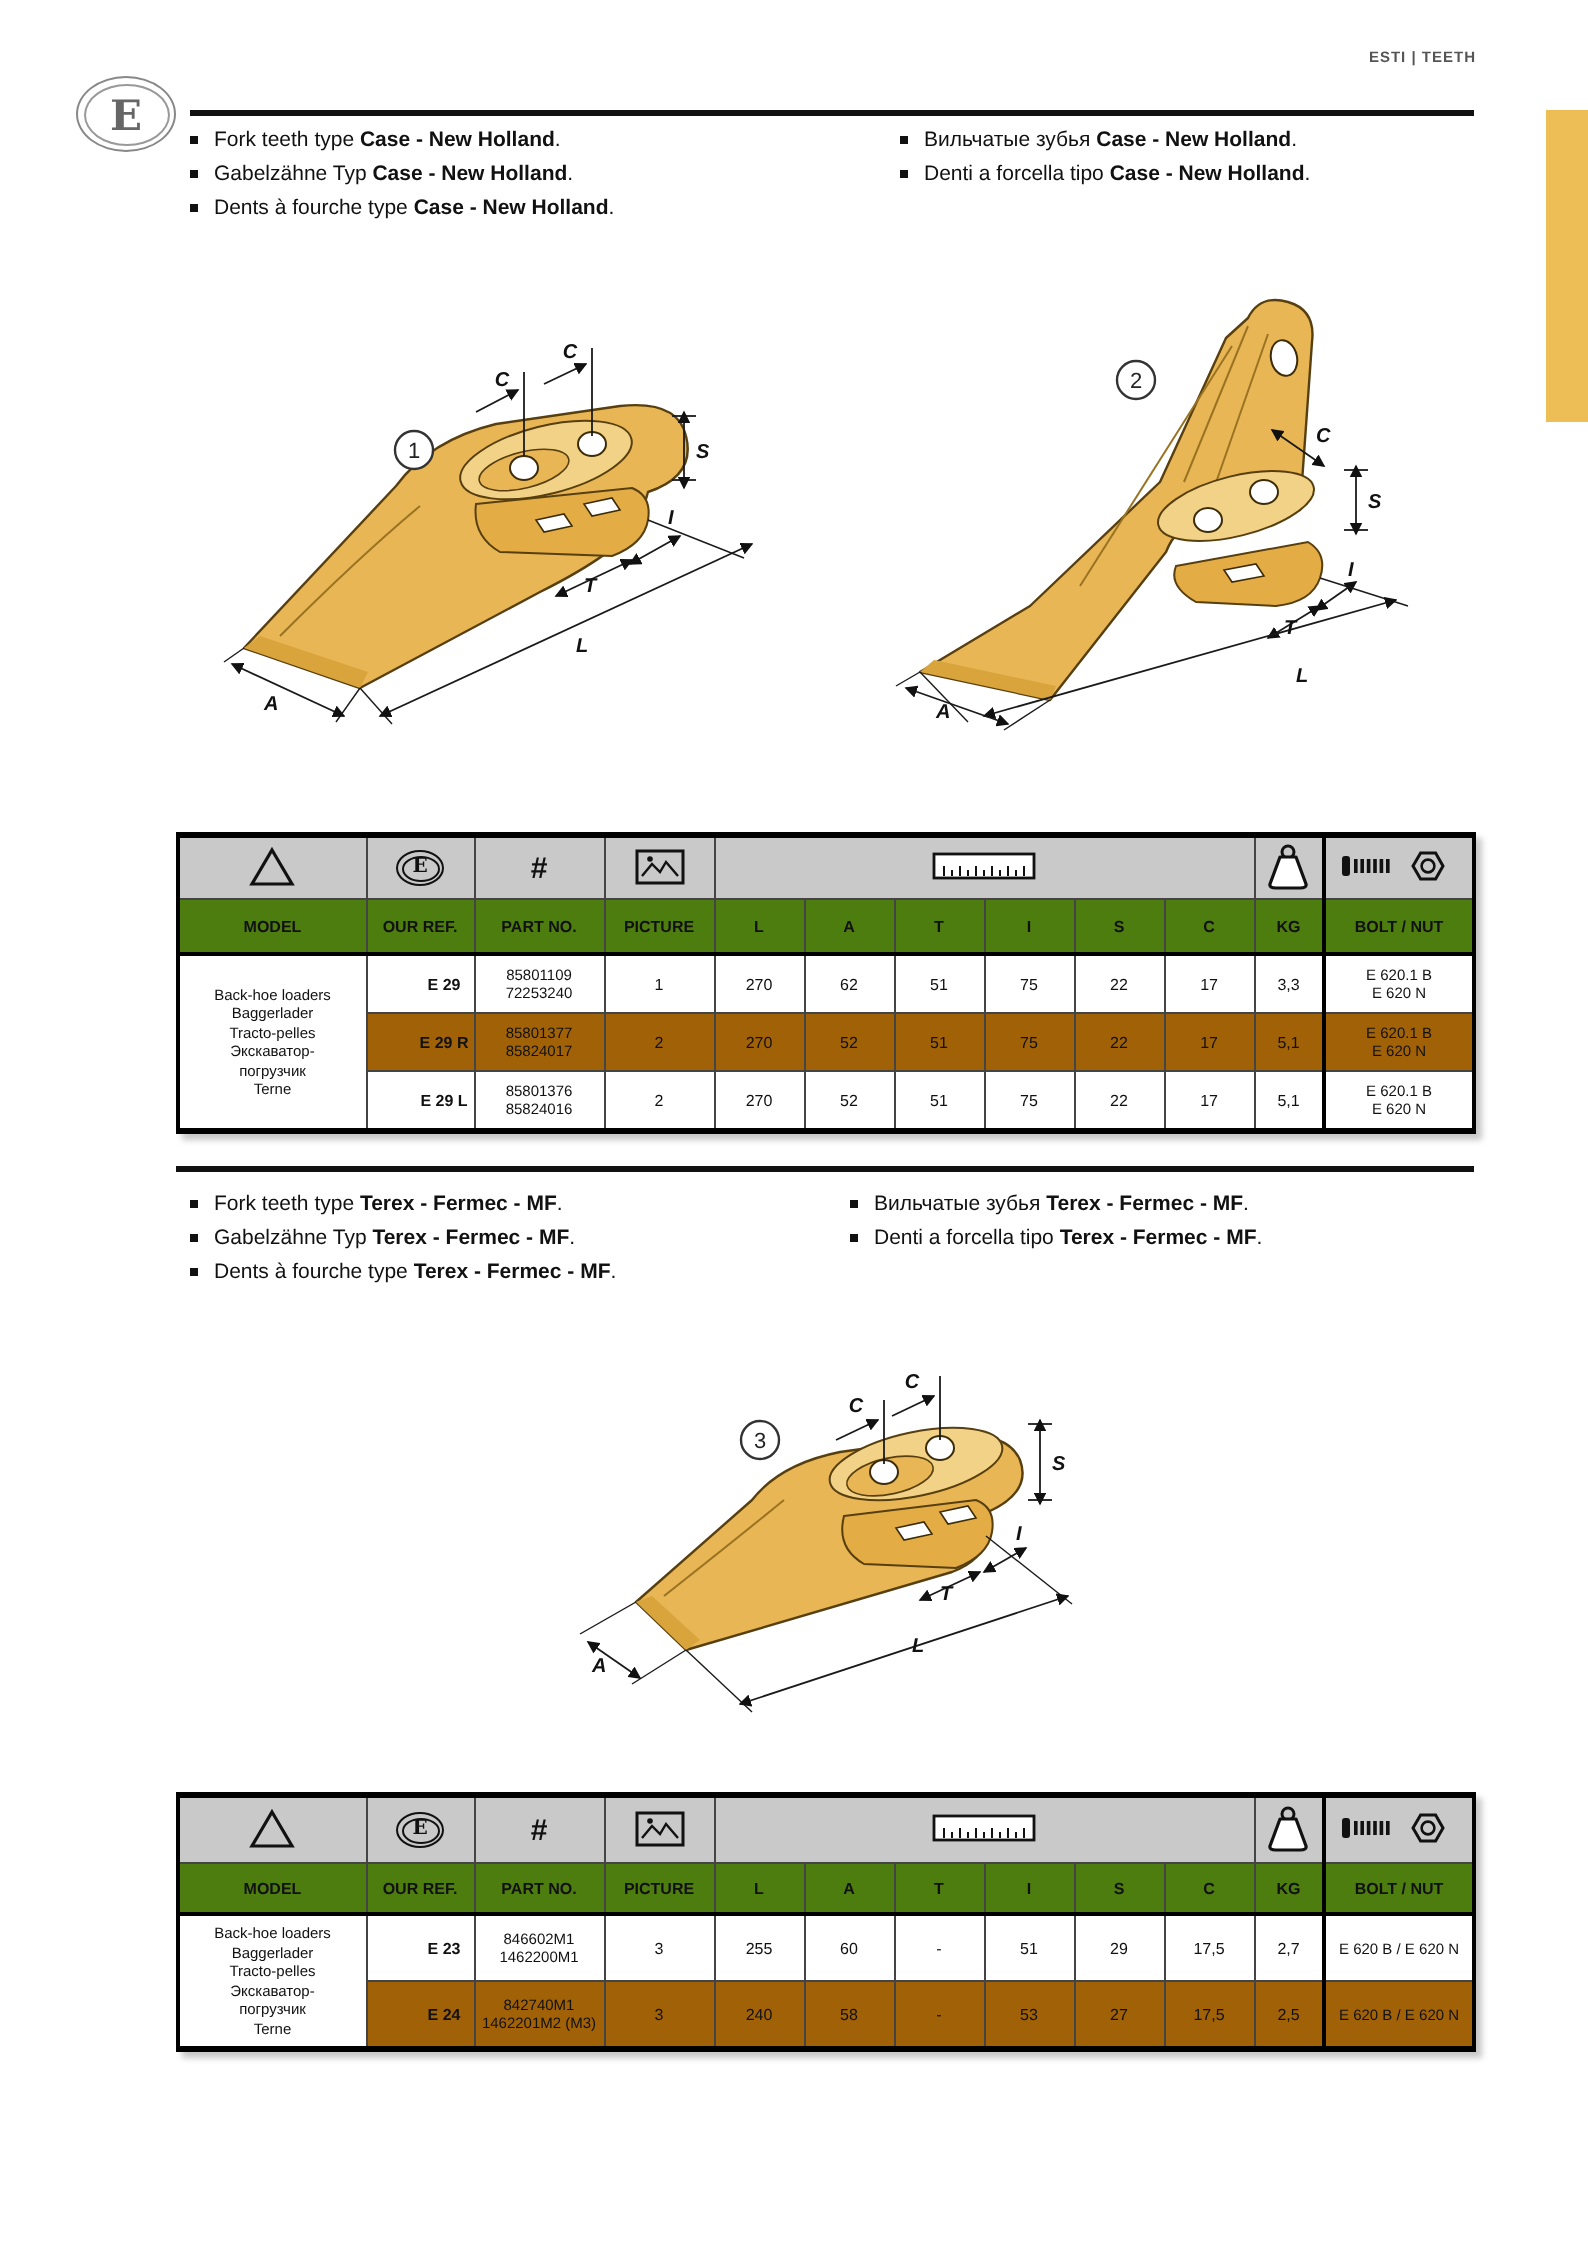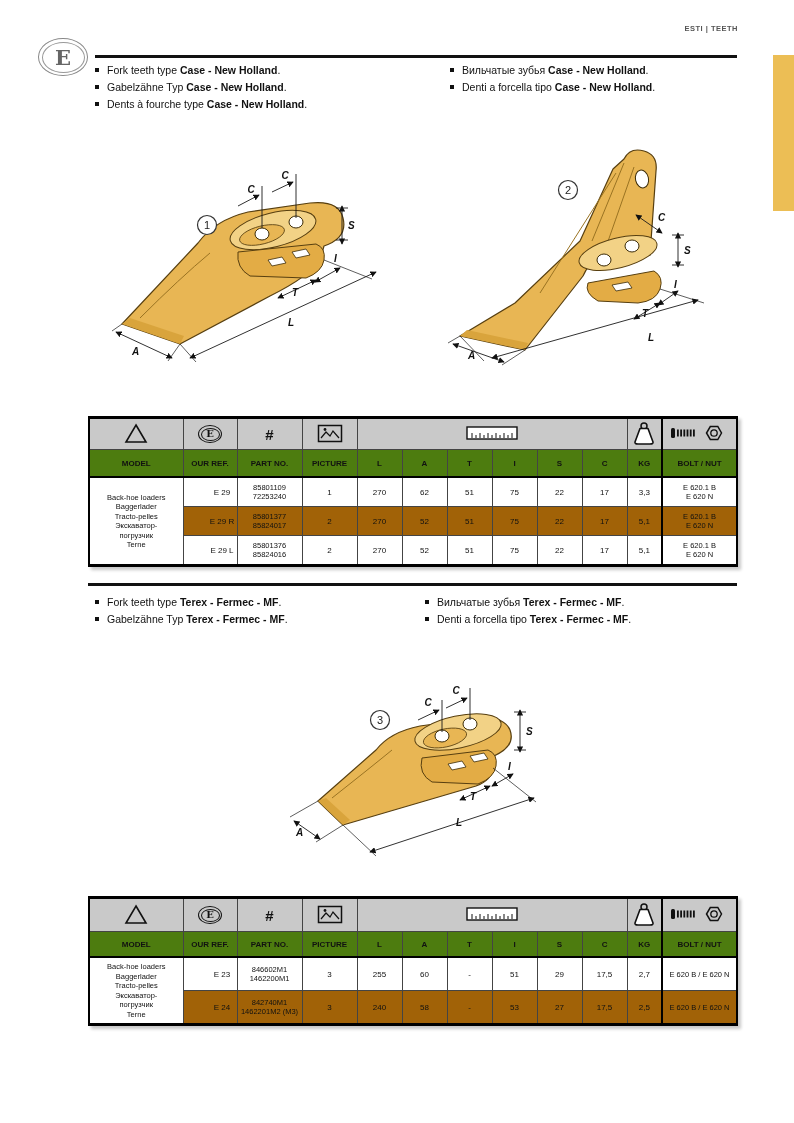--- a/index.html
+++ b/index.html
@@ -29,21 +29,21 @@
              font-size:8px;color:#111;}
   tr.icons td{background:#c9c9c9;}
   .t1 tr.icons td{height:30px;}  .t2 tr.icons td{height:32px;}
   tr.heads td{background:#4d7c0f;font-weight:bold;font-size:8px;border-bottom:2px solid #000;}
   .t1 tr.heads td{height:26px;}  .t2 tr.heads td{height:24px;}
   .t1 tr.data td{height:28px;}   .t2 tr.data td{height:32px;}
   tr.data td{border-top:1px solid #8a8a8a;}
   td.bolt{border-left:2.5px solid #000 !important;}
   tr.alt td{background:#a16207;}
   td.model-cell{background:#fff !important;font-size:7.5px;line-height:9.5px;margin-top:24px;}
-  td.ref{font-weight:normal;padding-left:24px;}
+  td.ref{font-weight:bold;padding-left:24px;}
   .two-line div{font-size:7.5px;line-height:9px;}
   .hash{font-size:15px;font-weight:bold;line-height:1;}
   .oref{position:relative;display:inline-flex;width:22px;height:16px;border:1.2px solid #111;
         border-radius:50%;align-items:center;justify-content:center;}
   .oref::before{content:"";position:absolute;inset:1.5px;border:.8px solid #111;border-radius:50%;}
   .oref-e{font-family:"DejaVu Serif",serif;font-size:10px;font-weight:bold;color:#111;line-height:1;}
 
   
   .drawing{position:absolute;}
   .dim{font-family:"Liberation Sans",sans-serif;font-size:10px;font-style:italic;
@@ -325,20 +325,24 @@
 
   <div class="rule" style="left:88px;top:583px;width:649px;"></div>
   <div class="bullets" style="left:95px;top:596px;width:320px;">
     <div class="bullet-line">
         <span class="sq"></span>
         <span><span>Fork teeth type </span><b>Terex - Fermec - MF</b><span>.</span></span>
       </div>
     <div class="bullet-line">
         <span class="sq"></span>
         <span><span>Gabelzähne Typ </span><b>Terex - Fermec - MF</b><span>.</span></span>
+      </div>
+    <div class="bullet-line">
+        <span class="sq"></span>
+        <span><span>Dents à fourche type </span><b>Terex - Fermec - MF</b><span>.</span></span>
       </div>
   </div>
   <div class="bullets" style="left:425px;top:596px;width:320px;">
     <div class="bullet-line">
         <span class="sq"></span>
         <span><span>Вильчатые зубья </span><b>Terex - Fermec - MF</b><span>.</span></span>
       </div>
     <div class="bullet-line">
         <span class="sq"></span>
         <span><span>Denti a forcella tipo </span><b>Terex - Fermec - MF</b><span>.</span></span>

